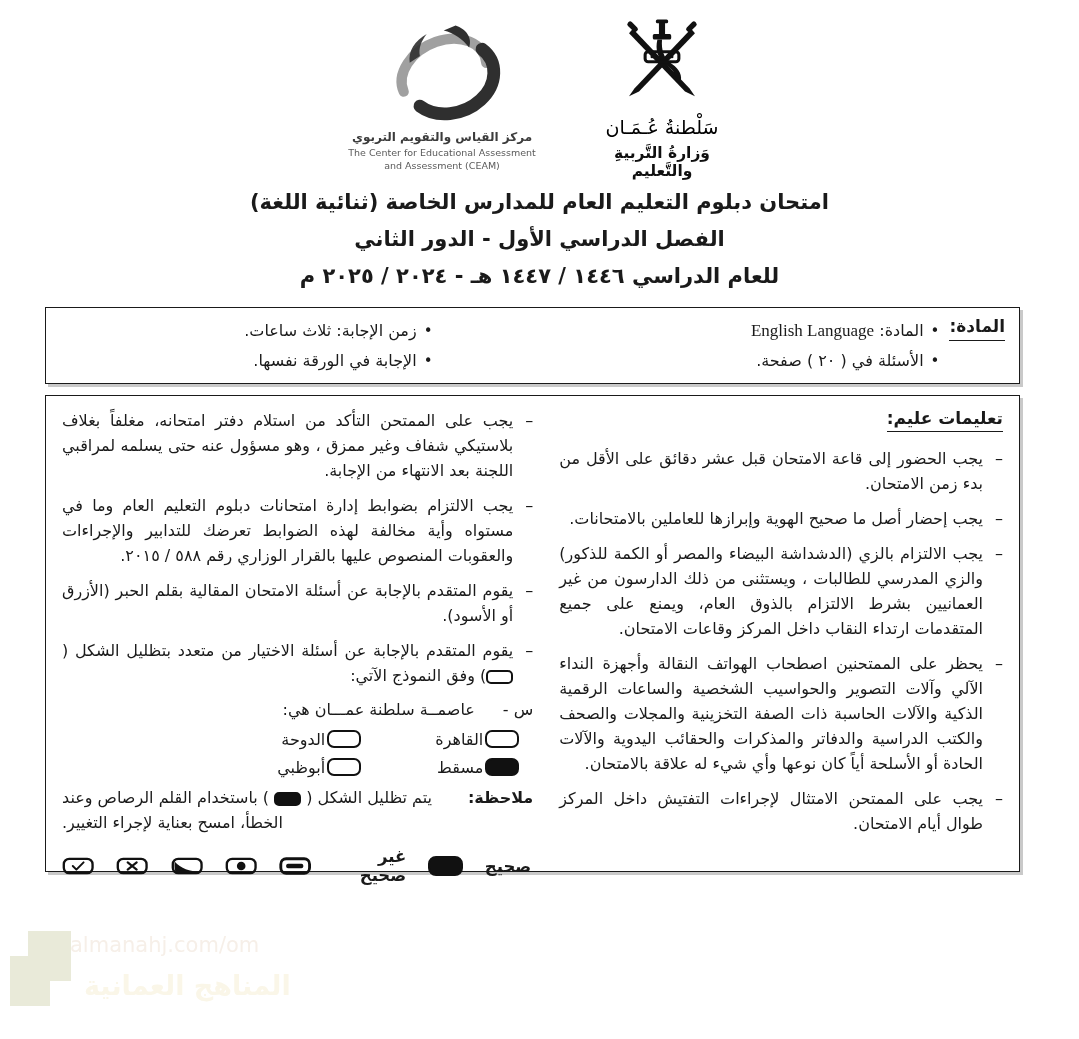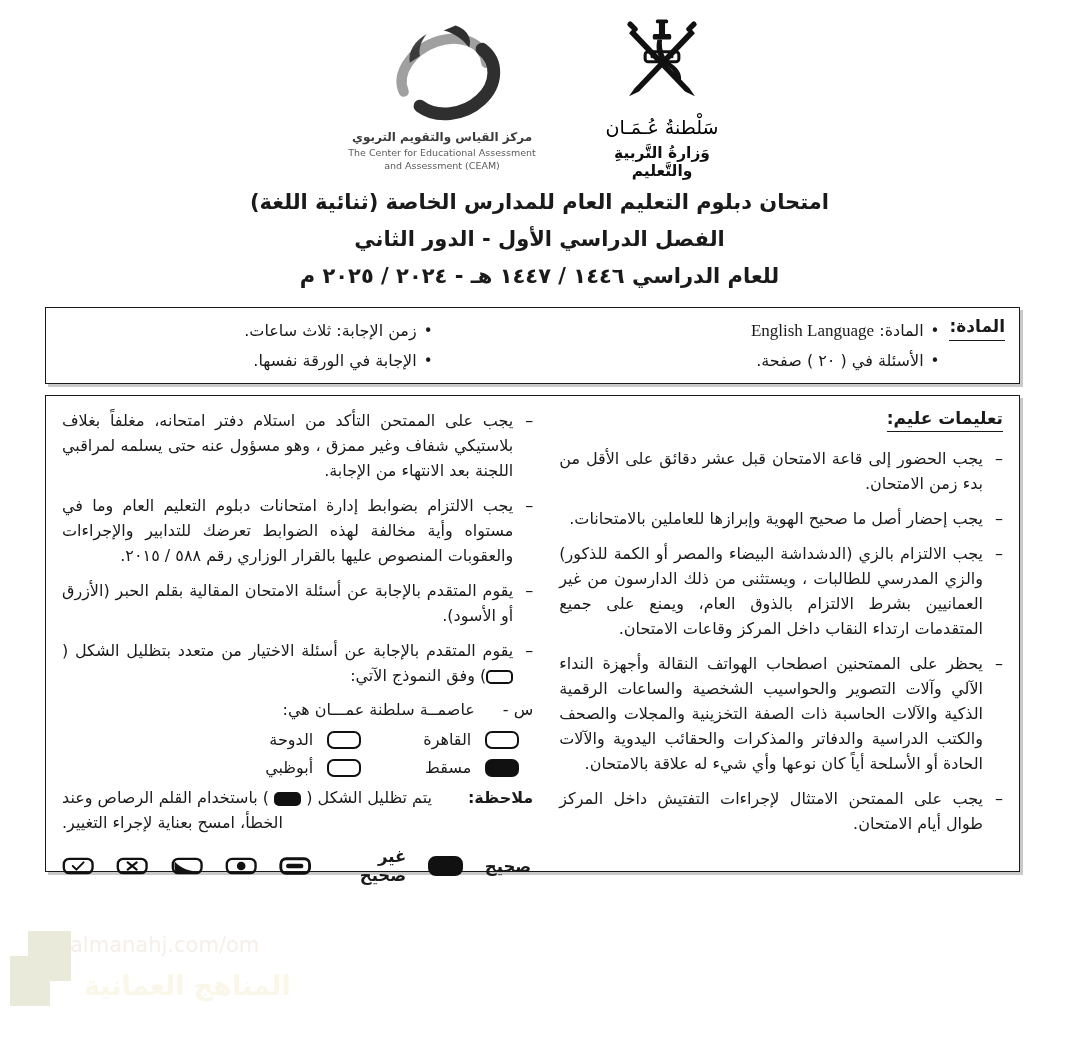--- a/index.html
+++ b/index.html
@@ -50,21 +50,21 @@
   
   .bubble{display:inline-block;width:34px;height:18px;border:2.4px solid #111;border-radius:7px;
           background:#fff;vertical-align:middle;box-sizing:border-box;}
   .bubble.filled{background:#111;border-color:#111;}
   .bubble.sm{width:27px;height:14px;border-width:2px;border-radius:5px;}
   .bubble.lg{width:38px;height:20px;border-radius:8px;}
   .wrong-icon{vertical-align:middle;}
   
   .sample-q{display:flex;gap:28px;font-size:16px;line-height:24px;margin:0 0 8px 0;}
   .options{display:grid;grid-template-columns:158px 132px;row-gap:9px;margin:0 14px 8px auto;width:290px;}
-  .option{display:flex;align-items:flex-end;gap:14px;font-size:16px;}
+  .option{display:flex;align-items:flex-start;gap:2px;font-size:16px;}
   .note{display:flex;margin-top:4px;font-size:16px;line-height:25px;}
   .note-label{font-weight:bold;width:74px;flex:none;}
   .note-text{flex:1;text-align:left;}
   .key-row{display:flex;align-items:center;gap:22px;margin-top:12px;padding-right:2px;font-size:16.5px;}
   .key-row .klabel{font-weight:bold;}
   
   .wm-block{position:absolute;background:#e9ead9;}
   .wm-b1{left:28px;top:931px;width:43px;height:50px;}
   .wm-b2{left:10px;top:956px;width:40px;height:50px;}
   .wm-url{position:absolute;left:70px;top:933px;font-size:21px;color:#f6efe8;direction:ltr;font-family:"DejaVu Sans",sans-serif;}

